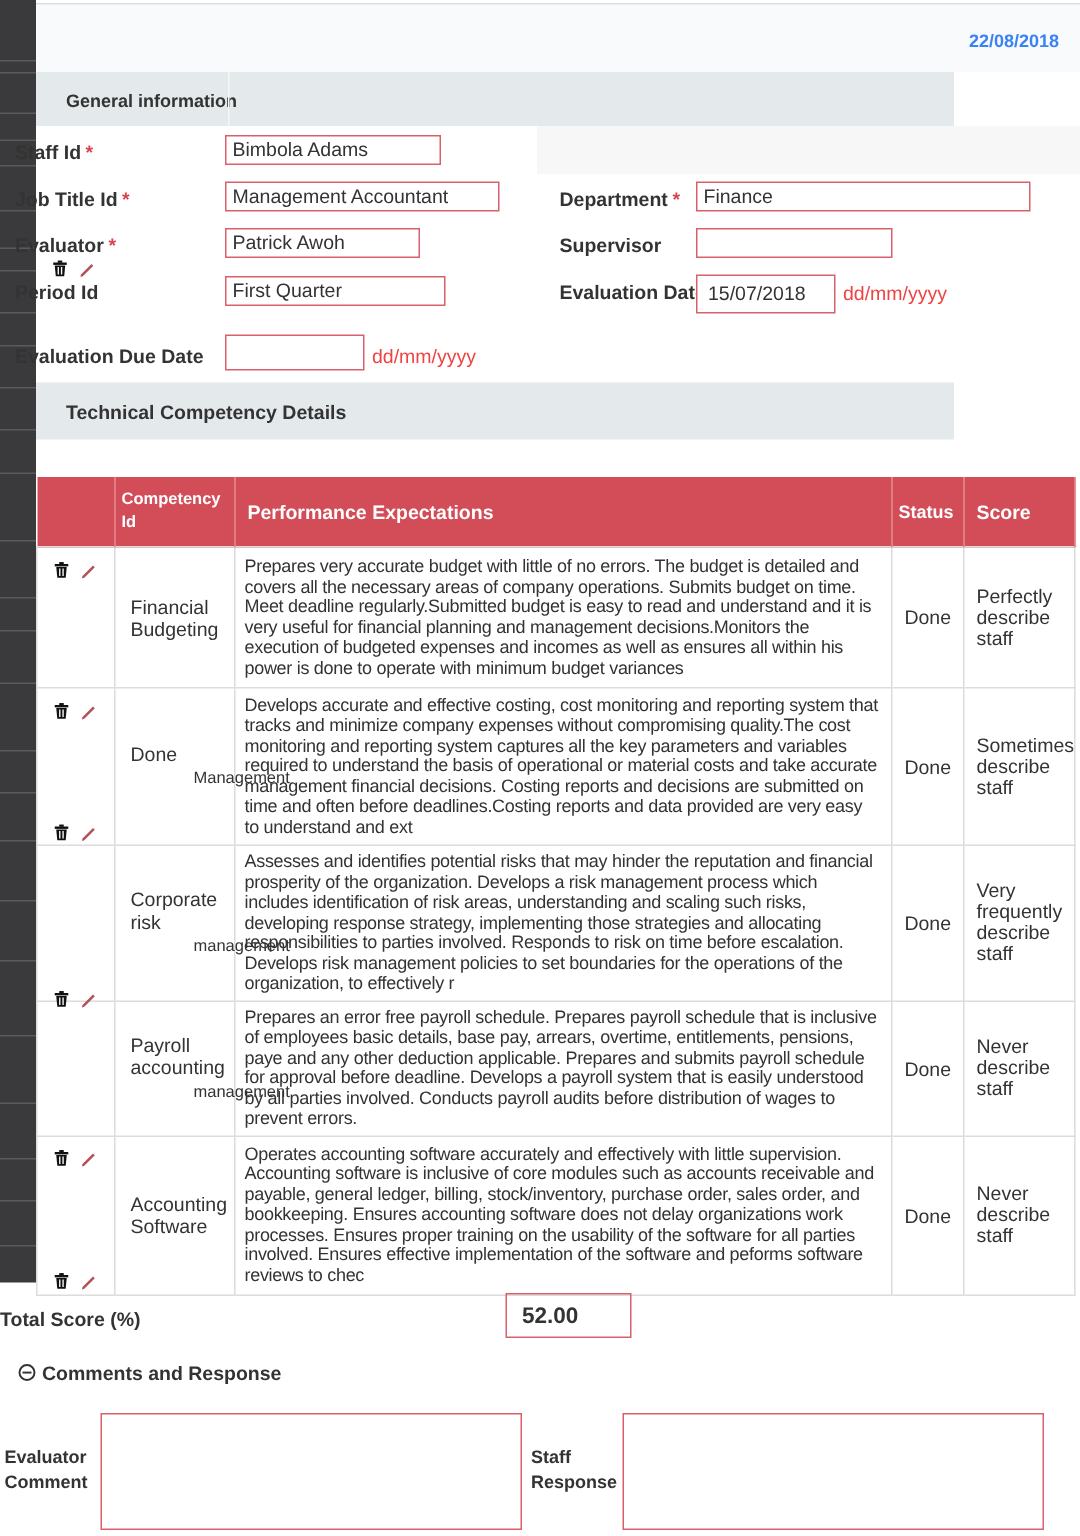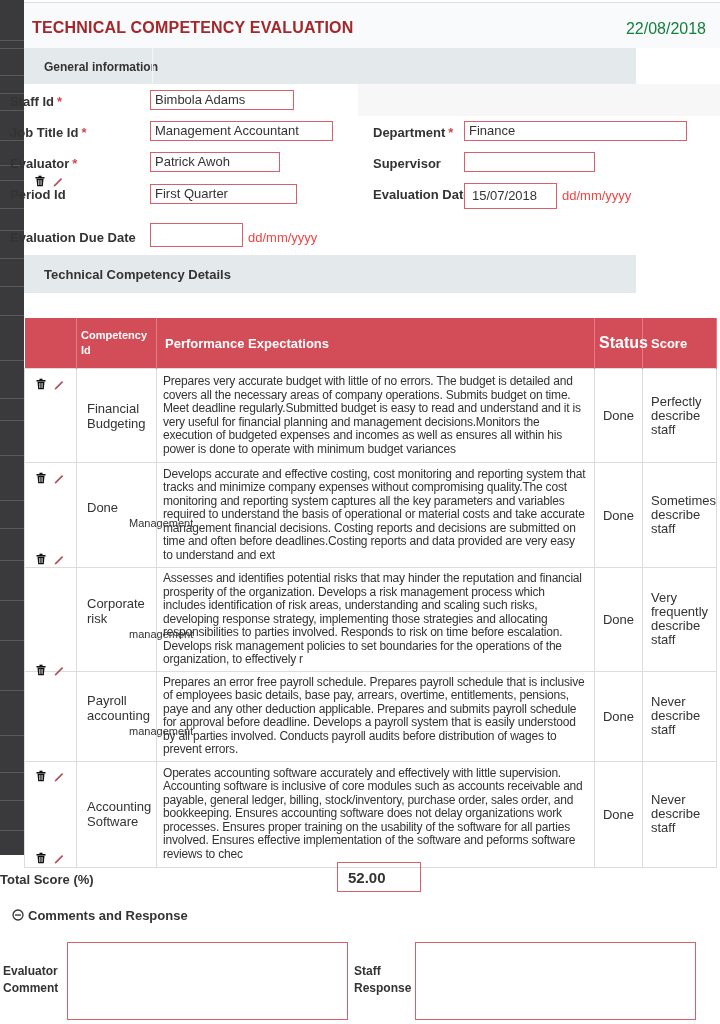--- a/index.html
+++ b/index.html
@@ -6,21 +6,21 @@
     html, body { width: 720px; height: 1024px; overflow: hidden; background: #ffffff; }
     body { font-family: "Liberation Sans", sans-serif; color: #333; position: relative; }
 
     .left-rail { position: absolute; left: 0; top: 0; width: 24px; height: 855px; background: #3a3a3c; }
     .left-rail .stripe { position: absolute; left: 0; width: 24px; height: 1px; background: #5a5a5c; }
 
     .page { position: absolute; left: 24px; top: 0; width: 696px; }
 
     .titlebar { position: absolute; left: 0; top: 2px; width: 696px; height: 46px; background: #f9fafb; border-top: 1px solid #ddd; }
     .title { position: absolute; left: 8px; top: 16px; font-size: 16px; font-weight: bold; color: #a3272b; letter-spacing: 0.2px; }
-    .title-date { position: absolute; right: 14px; top: 17px; font-size: 16px; font-weight: normal; color: #15803d; }
+    .title-date { position: absolute; right: 14px; top: 17px; font-size: 12px; font-weight: bold; color: #3b82f6; }
 
     .section-band { position: absolute; left: 0; width: 612px; background: #e4eaeb; }
     .section-band .label { position: absolute; left: 20px; font-weight: bold; color: #333; }
     .band-general { top: 48px; height: 36px; }
     .band-general .label { top: 12px; font-size: 12px; }
     .band-general .split { position: absolute; left: 128px; top: 0; width: 1px; height: 36px; background: #f3f6f6; }
 
     .staff-row-bg { position: absolute; left: 0; top: 84px; width: 696px; height: 32px; background: #ffffff; }
     .staff-row-bg .right { position: absolute; left: 334px; top: 0; width: 362px; height: 32px; background: #f7f7f7; }
 
@@ -30,21 +30,21 @@
     .hint { position: absolute; font-size: 13px; color: #ef4444; }
 
     .band-tech { top: 255px; height: 38px; }
     .band-tech .label { top: 12px; font-size: 13px; }
 
     .table-wrap { position: absolute; left: 0; top: 318px; width: 696px; }
     table { border-collapse: collapse; width: 692px; table-layout: fixed; }
     thead th { background: #d24d58; color: #fff; font-size: 12px; font-weight: bold; text-align: left; height: 44px; padding: 0 8px; border-right: 1px solid #e27b83; }
     thead th.comp { font-size: 11px; line-height: 15px; padding: 0 4px; }
     thead th.perf { font-size: 13px; }
-    thead th.status { font-size: 16px; padding: 16px 4px; }
+    thead th.status { font-size: 12px; padding: 16px 4px; }
     thead th.score { font-size: 13px; }
     tbody td { border: 1px solid #dcdcdc; vertical-align: middle; font-size: 13px; color: #333; }
     td.actions { vertical-align: top; position: relative; padding: 6px 0 0 10px; }
     td.comp-cell { padding: 0 6px 0 10px; line-height: 15px; }
     td.comp-cell .sm { font-size: 11px; padding-left: 42px; }
     td.perf-cell { padding: 4px 8px 4px 6px; font-size: 12px; line-height: 13.5px; letter-spacing: -0.2px; }
     td.status-cell { text-align: center; }
     td.score-cell { padding: 0 6px 0 8px; line-height: 14px; }
 
     .icon-btn { display: inline-block; width: 12px; height: 12px; vertical-align: middle; cursor: pointer; }
@@ -90,21 +90,20 @@
   <div class="stripe" style="top:690px"></div>
     <div class="stripe" style="top:735px"></div>
   <div class="stripe" style="top:772px"></div>
     <div class="stripe" style="top:800px"></div>
   <div class="stripe" style="top:830px"></div>
 </div>
 
 <div class="page">
 
   <div class="titlebar">
-    <div class="title">TECHNICAL COMPETENCY EVALUATION</div>
     <div class="title-date">22/08/2018</div>
   </div>
 
   <div class="section-band band-general">
     <span class="label">General information</span>
     <div class="split"></div>
   </div>
 
   <div class="staff-row-bg">
       <div class="right"></div>

